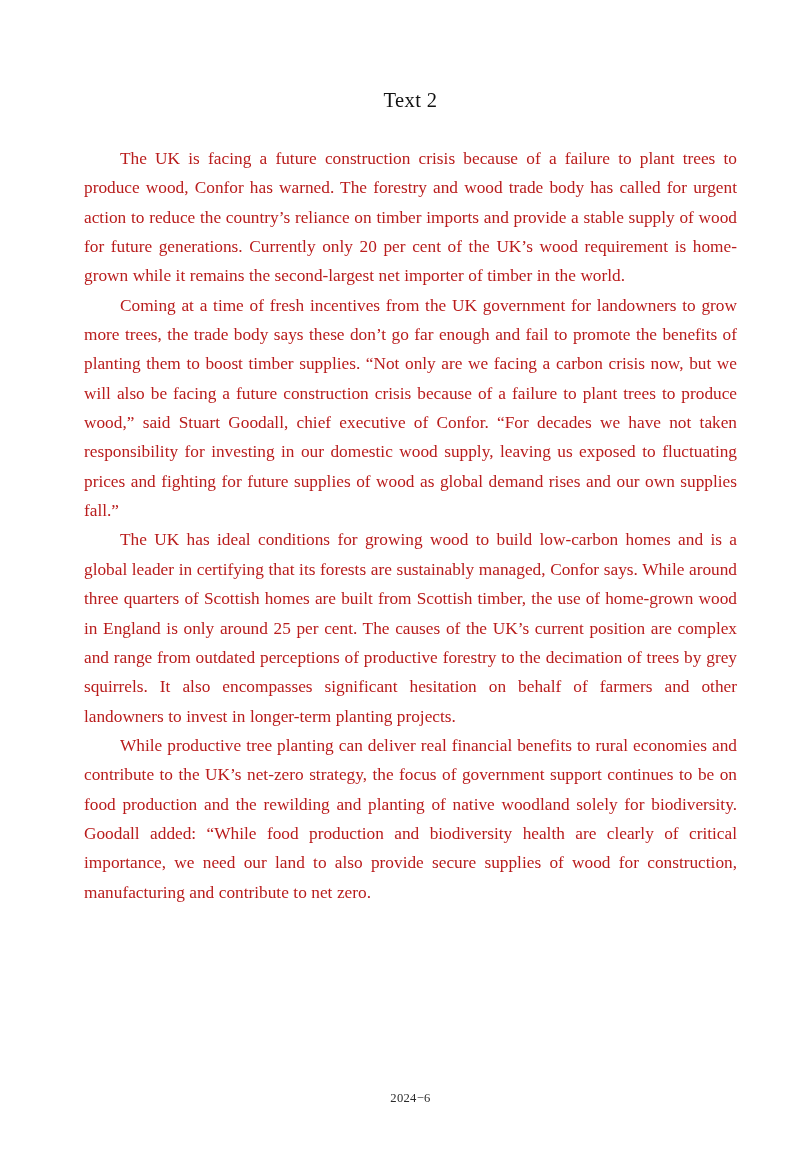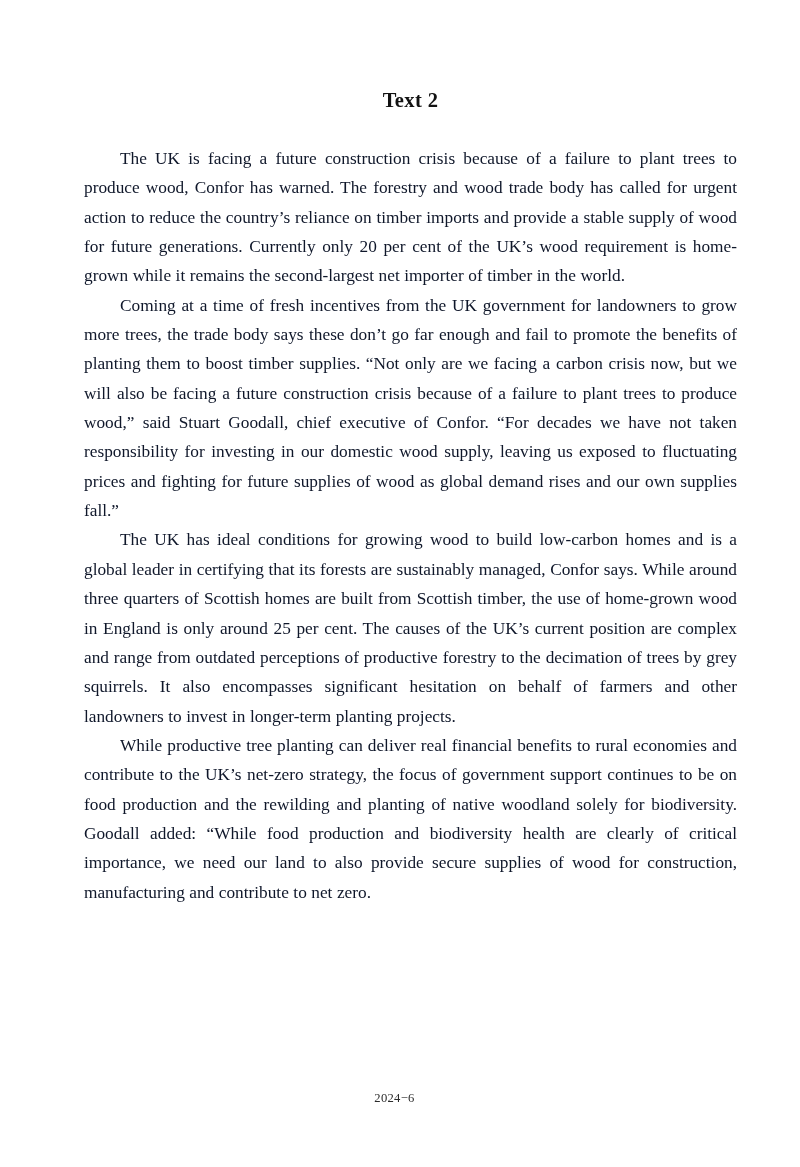--- a/index.html
+++ b/index.html
@@ -28,21 +28,21 @@
   }
 
   
   .doc-title {
     position: absolute;
     left: 84px;
     top: 88px;
     width: 653px;
     text-align: center;
     font-size: 20.5px;
-    font-weight: bold;
+    font-weight: normal;
     letter-spacing: 0.4px;
     color: #121212;
     line-height: 1.2;
   }
 
   
   .body-block {
     position: absolute;
     left: 84px;
     top: 144px;
@@ -50,31 +50,31 @@
   }
 
   .para {
     margin: 0;
     padding: 0;
     text-indent: 36px;
     text-align: justify;
     text-justify: inter-word;
     font-size: 17.3px;
     line-height: 29.35px;
-    color: #0f172a;
+    color: #b91c1c;
     word-spacing: 0.2px;
   }
 
   
   .para:last-child { }
 
   
   .page-footer {
     position: absolute;
-    left: 68px;
+    left: 84px;
     top: 1091px;
     width: 653px;
     text-align: center;
     font-size: 12.6px;
     color: #2a2a2a;
     letter-spacing: 0.3px;
   }
 </style>
 </head>
 <body>

